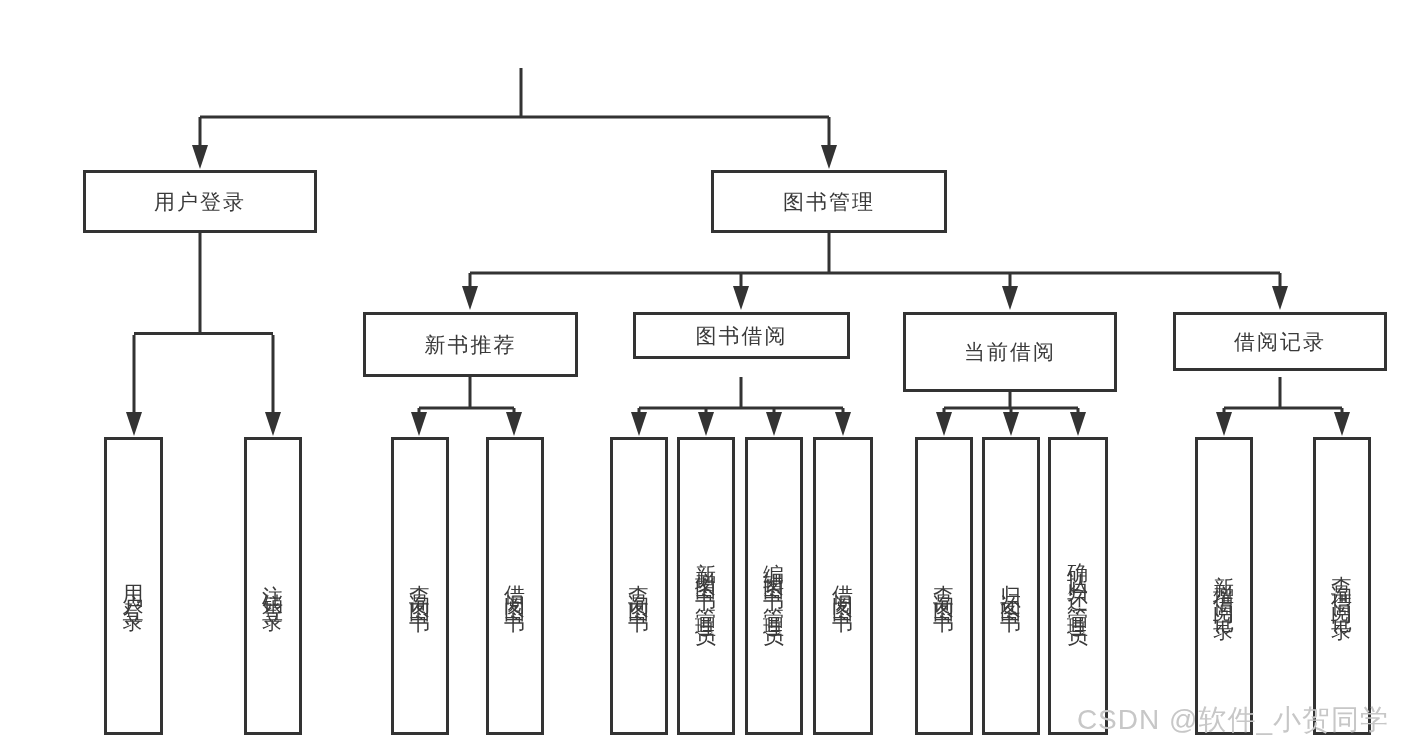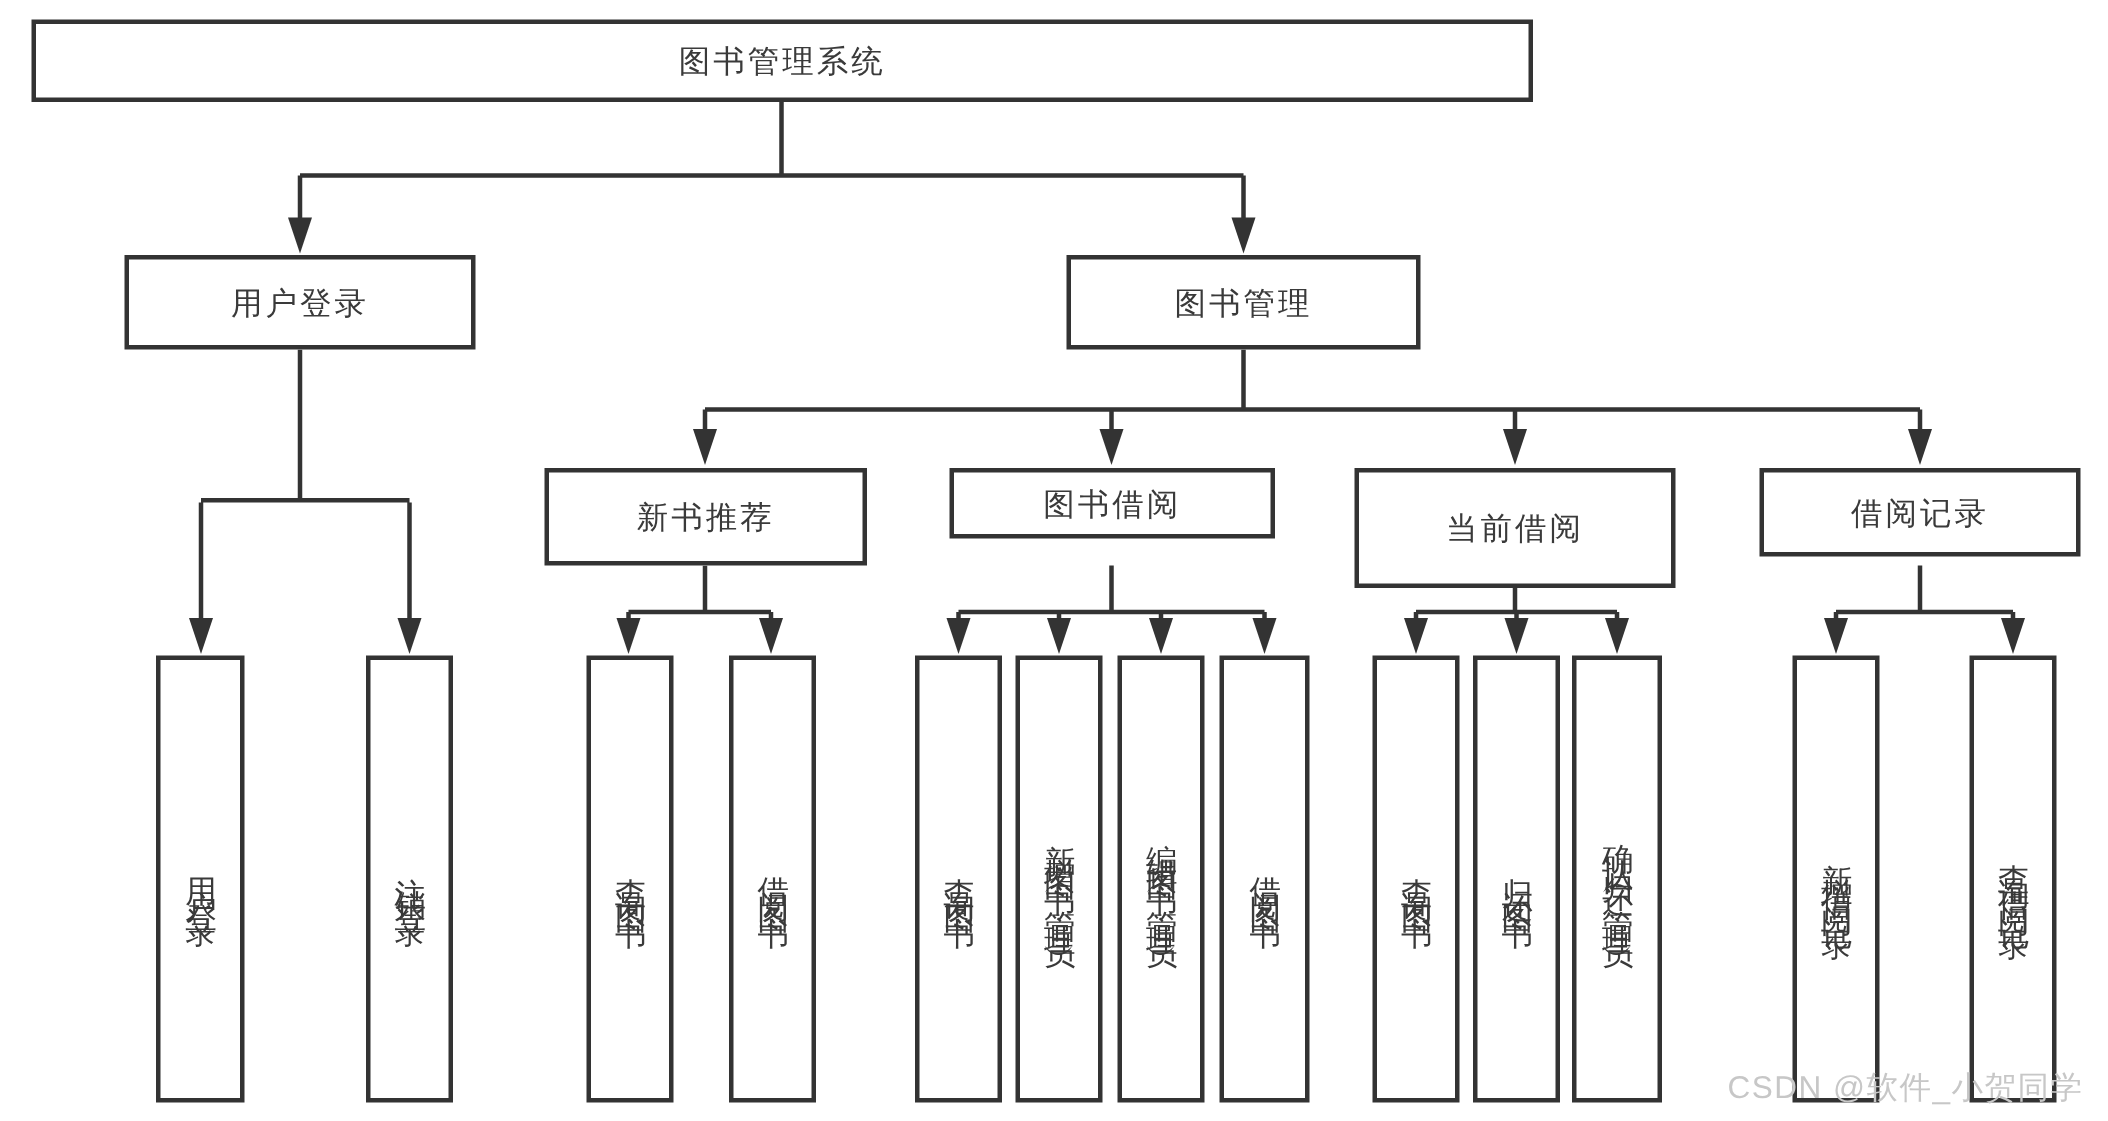--- a/index.html
+++ b/index.html
@@ -54,21 +54,21 @@
     writing-mode: vertical-rl;
     font-size: 21px;
     letter-spacing: 9px;
     line-height: 1;
     white-space: nowrap;
   }
   .watermark {
     position: absolute;
     right: 16px;
     bottom: 8px;
-    font-size: 21px;
+    font-size: 28px;
     color: #c7c7c7;
     letter-spacing: 1px;
     z-index: 5;
     white-space: nowrap;
   }
 </style>
 </head>
 <body>
 
 <div class="canvas">
@@ -108,23 +108,20 @@
       <use href="#ah" transform="translate(774,436)"></use>
       <use href="#ah" transform="translate(843,436)"></use>
       <use href="#ah" transform="translate(944,436)"></use>
       <use href="#ah" transform="translate(1011,436)"></use>
       <use href="#ah" transform="translate(1078,436)"></use>
       <use href="#ah" transform="translate(1224,436)"></use>
       <use href="#ah" transform="translate(1342,436)"></use>
     </g>
   </svg>
 
-  <div class="node" style="left:21px; top:13px; width:1001px; height:55px;">
-    <span class="hlabel">图书管理系统</span>
-  </div>
 
   <div class="node" style="left:83px; top:170px; width:234px; height:63px;">
     <span class="hlabel">用户登录</span>
   </div>
   <div class="node" style="left:711px; top:170px; width:236px; height:63px;">
     <span class="hlabel">图书管理</span>
   </div>
 
   <div class="node" style="left:363px; top:312px; width:215px; height:65px;">
     <span class="hlabel">新书推荐</span>

